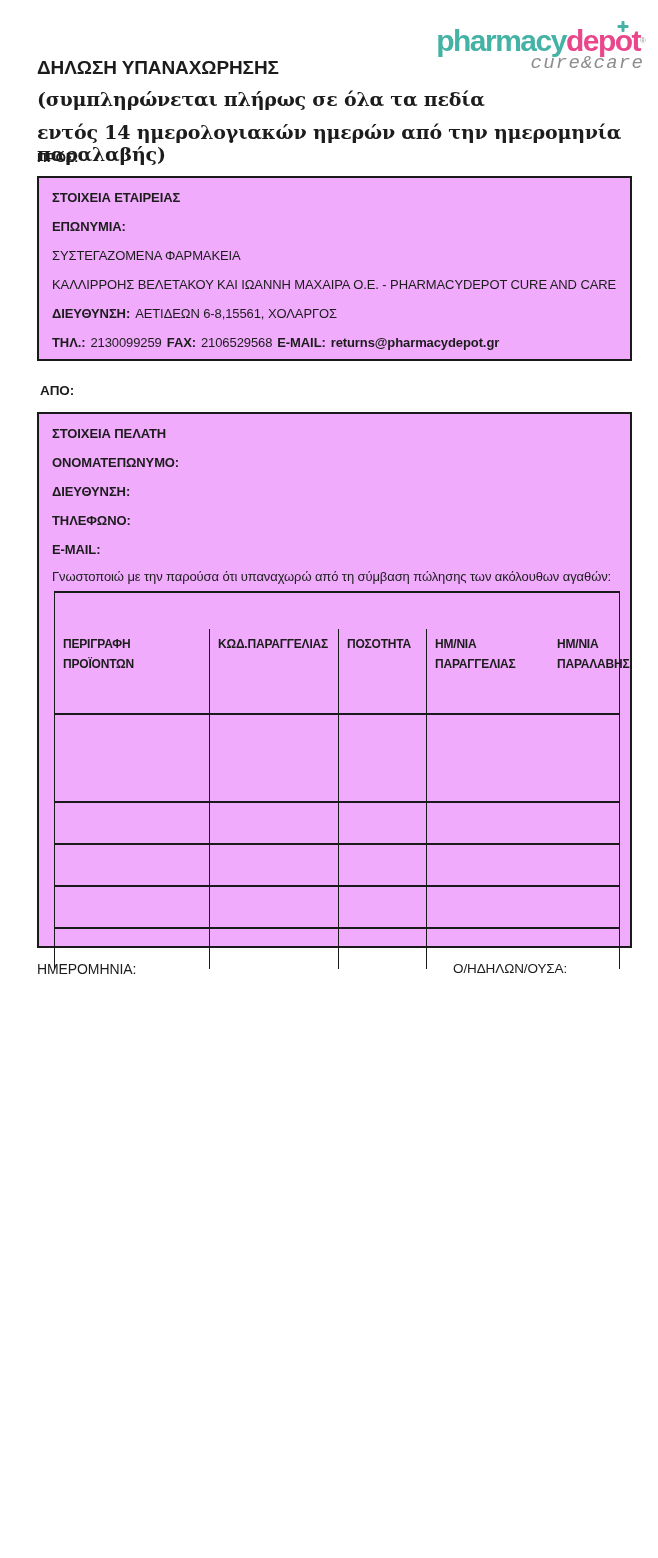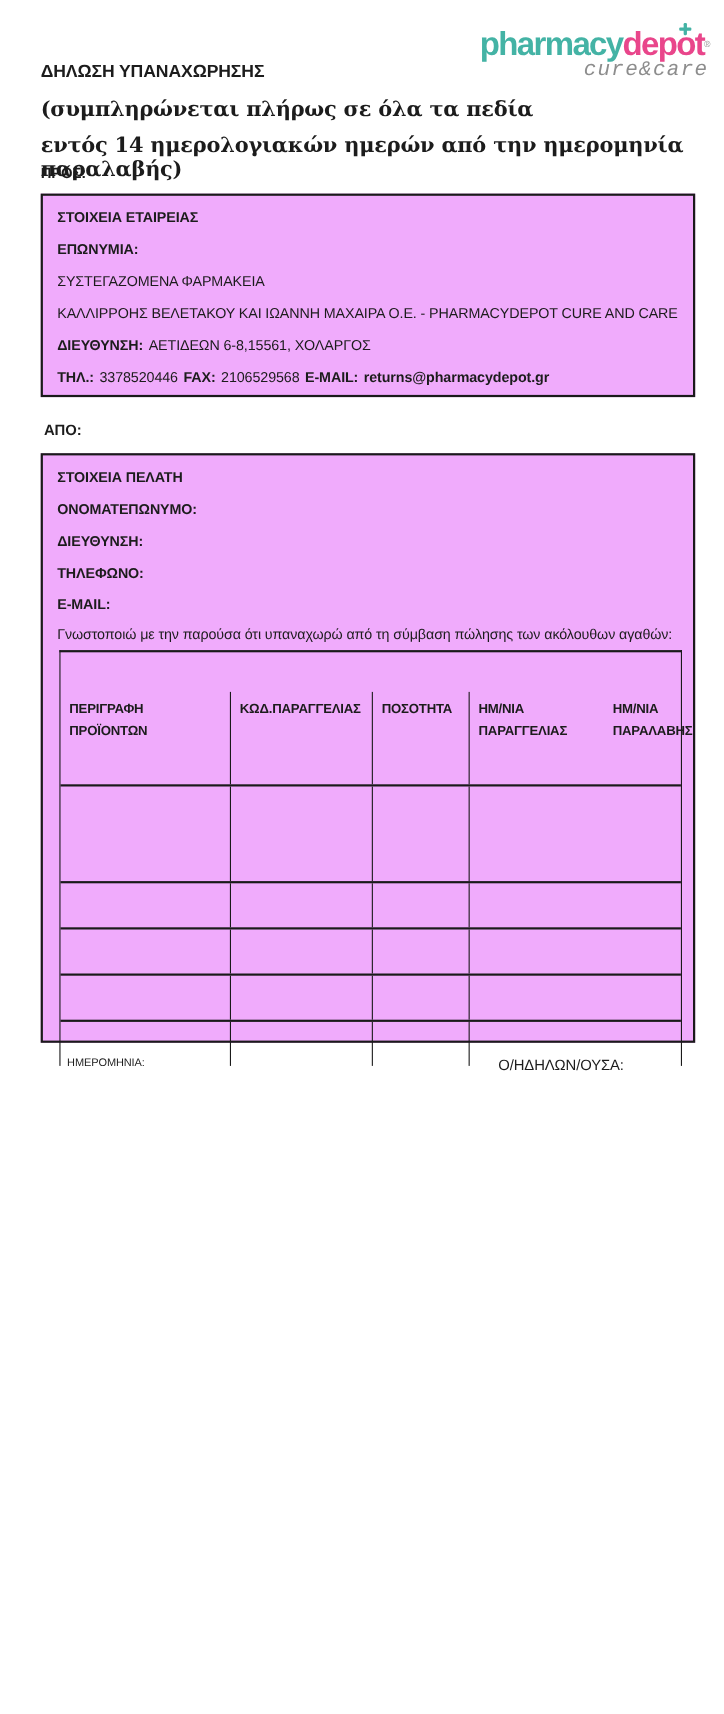--- a/index.html
+++ b/index.html
@@ -67,21 +67,21 @@
     font-style:italic;
     font-size:19px;
     line-height:20px;
     letter-spacing:1.2px;
     color:var(--tagline-grey);
     margin-top:-3px;
     padding-right:2px;
   }
   
   .abs{position:absolute;}
-  .h-title{left:37px;top:57px;font-size:16px;font-weight:700;}
+  .h-title{left:37px;top:57px;font-size:19px;font-weight:700;}
   .h-sub1{left:37px;top:88px;}
   .h-sub2{left:37px;top:121px;}
   .serif-bold{
     font-family:"DejaVu Serif","Liberation Serif",serif;
     font-weight:700;
     font-size:19px;
     letter-spacing:-0.2px;
   }
   .h-pros{left:37px;top:150px;font-size:13.5px;font-weight:700;}
   .h-apo{left:40px;top:383px;font-size:13.5px;font-weight:700;}
@@ -126,21 +126,21 @@
     font-weight:700;
     font-size:12px;
     line-height:20px;
     letter-spacing:-0.2px;
     padding:5px 6px 0 8px;
   }
   .th-dates{display:flex;gap:26px;}
   .th-dates .dcol1{width:96px;}
   .th-dates .dcol2{width:84px;}
   
-  .f-date{left:37px;top:961px;font-size:10px;margin-left:24px;}
+  .f-date{left:37px;top:961px;font-size:14px;}
   .f-declarant{left:453px;top:961px;font-size:13.5px;}
 </style>
 </head>
 <body>
 
 <div class="page">
 
   <div class="logo">
     <div class="logo-row1">
       <span class="lg-teal">pharmacy</span><span class="lg-pink"><span>dep</span><span class="logo-o"><span>o</span><span class="logo-cross"></span></span><span>t</span></span><span class="lg-mark">®</span>
@@ -155,21 +155,21 @@
 
   <div class="box box-company">
     <div class="ln b">ΣΤΟΙΧΕΙΑ ΕΤΑΙΡΕΙΑΣ</div>
     <div class="ln b">ΕΠΩΝΥΜΙΑ:</div>
     <div class="ln">ΣΥΣΤΕΓΑΖΟΜΕΝΑ ΦΑΡΜΑΚΕΙΑ</div>
     <div class="ln">ΚΑΛΛΙΡΡΟΗΣ ΒΕΛΕΤΑΚΟΥ ΚΑΙ ΙΩΑΝΝΗ ΜΑΧΑΙΡΑ Ο.Ε. - PHARMACYDEPOT CURE AND CARE</div>
     <div class="ln">
       <span class="b">ΔΙΕΥΘΥΝΣΗ:</span><span class="sp">ΑΕΤΙΔΕΩΝ 6-8,15561, ΧΟΛΑΡΓΟΣ</span>
     </div>
     <div class="ln">
-      <span class="b">ΤΗΛ.:</span><span class="sp">3378520446</span><span class="b sp">FAX:</span><span class="sp">2106529568</span><span class="b sp">E-MAIL:</span><span class="b sp">returns@pharmacydepot.gr</span>
+      <span class="b">ΤΗΛ.:</span><span class="sp">2130099259</span><span class="b sp">FAX:</span><span class="sp">2106529568</span><span class="b sp">E-MAIL:</span><span class="b sp">returns@pharmacydepot.gr</span>
     </div>
   </div>
 
   <div class="abs h-apo">ΑΠΟ:</div>
 
   <div class="box box-customer">
     <div class="ln b">ΣΤΟΙΧΕΙΑ ΠΕΛΑΤΗ</div>
     <div class="ln b">ΟΝΟΜΑΤΕΠΩΝΥΜΟ:</div>
     <div class="ln b">ΔΙΕΥΘΥΝΣΗ:</div>
     <div class="ln b">ΤΗΛΕΦΩΝΟ:</div>

